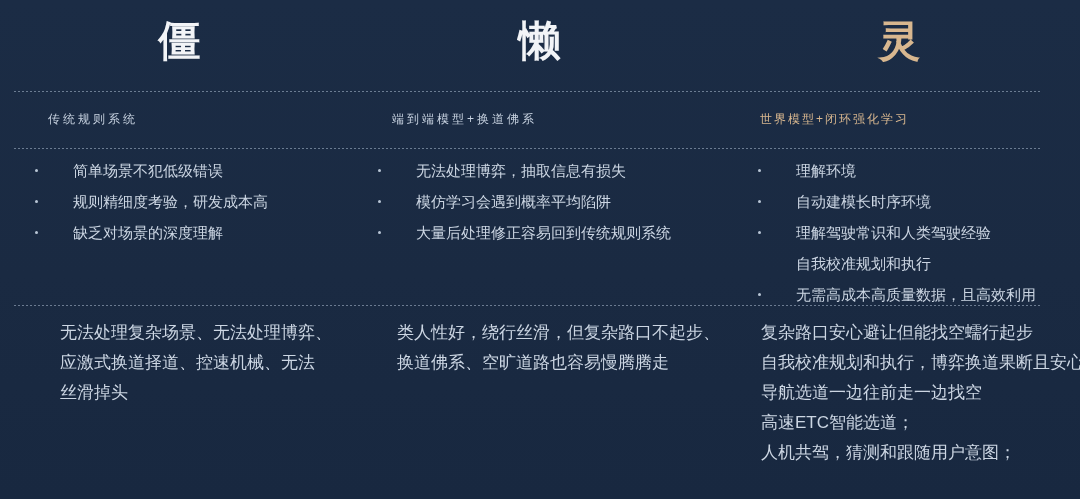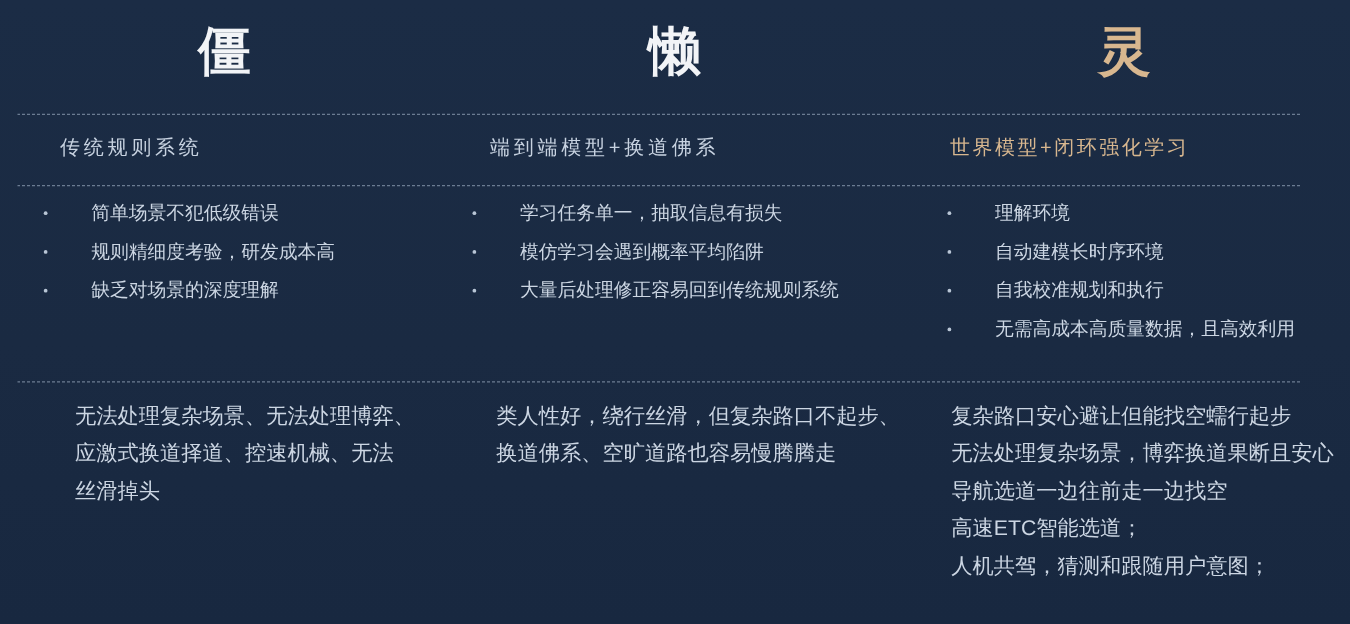--- a/index.html
+++ b/index.html
@@ -69,21 +69,21 @@
     letter-spacing: 1px;
   }
   .col.accent .headline { color: #d8b78f; }
 
   
   .subtitle {
     position: absolute;
     top: 104px;
     left: 0;
     width: 100%;
-    font-size: 16px;
+    font-size: 12px;
     line-height: 30px;
     color: #c7d2e0;
     letter-spacing: 3px;
     padding-left: 48px;
     box-sizing: border-box;
     white-space: nowrap;
   }
   .col.c2 .subtitle { padding-left: 32px; }
   .col.c3 .subtitle { padding-left: 40px; color: #d8b78f; letter-spacing: 2px; }
 
@@ -174,21 +174,21 @@
         <div class="fline">丝滑掉头</div>
       </div>
     </div>
 
     <div class="col c2">
       <div class="headline">懒</div>
       <div class="subtitle">端到端模型+换道佛系</div>
       <ul class="bullets">
         <li class="bullet">
           <span class="dot"></span>
-          <span>学习任务单一，抽取信息有损失</span>
+          <span>无法处理博弈，抽取信息有损失</span>
         </li>
         <li class="bullet">
           <span class="dot"></span>
           <span>模仿学习会遇到概率平均陷阱</span>
         </li>
         <li class="bullet">
           <span class="dot"></span>
           <span>大量后处理修正容易回到传统规则系统</span>
         </li>
       </ul>
@@ -205,33 +205,34 @@
         <li class="bullet">
           <span class="dot"></span>
           <span>理解环境</span>
         </li>
         <li class="bullet">
           <span class="dot"></span>
           <span>自动建模长时序环境</span>
         </li>
         <li class="bullet">
           <span class="dot"></span>
+          <span>理解驾驶常识和人类驾驶经验</span>
         </li>
         <li class="bullet nodot">
           
           <span>自我校准规划和执行</span>
         </li>
         <li class="bullet">
           <span class="dot"></span>
           <span>无需高成本高质量数据，且高效利用</span>
         </li>
       </ul>
       <div class="footer">
         <div class="fline">复杂路口安心避让但能找空蠕行起步</div>
-        <div class="fline">无法处理复杂场景，博弈换道果断且安心</div>
+        <div class="fline">自我校准规划和执行，博弈换道果断且安心</div>
         <div class="fline">导航选道一边往前走一边找空</div>
         <div class="fline">高速ETC智能选道；</div>
         <div class="fline">人机共驾，猜测和跟随用户意图；</div>
       </div>
     </div>
 
   </div>
 </div>
 
 </body></html>

